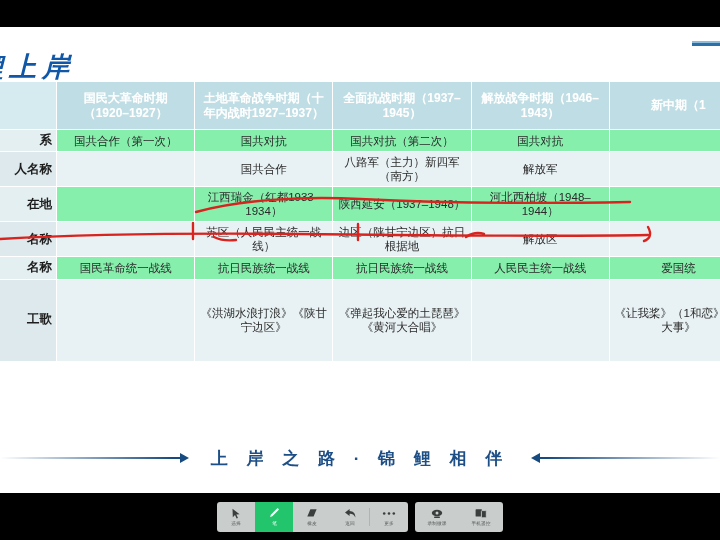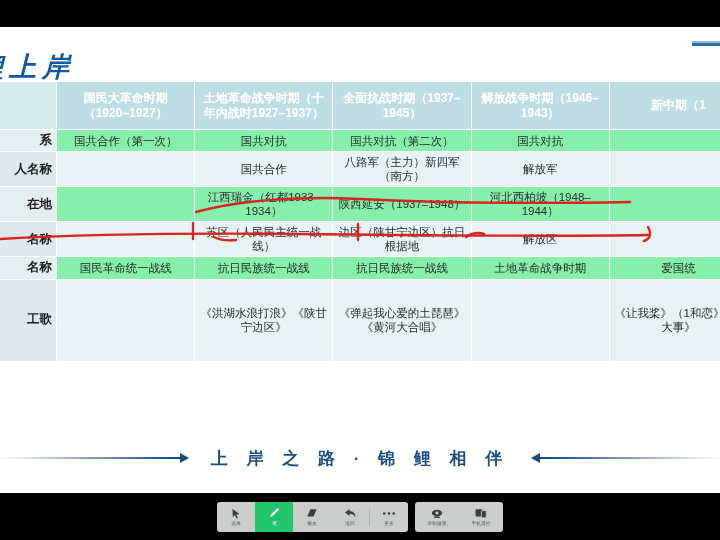--- a/index.html
+++ b/index.html
@@ -213,21 +213,21 @@
             <td>边区（陕甘宁边区）抗日根据地</td>
             <td>解放区</td>
             <td></td>
           </tr>
 
           <tr>
             <th class="rowhead">名称</th>
             <td>国民革命统一战线</td>
             <td>抗日民族统一战线</td>
             <td>抗日民族统一战线</td>
-            <td>土地革命战争时期</td>
+            <td>人民民主统一战线</td>
             <td>爱国统</td>
           </tr>
 
           <tr class="alt">
             <th class="rowhead">工歌</th>
             <td class="tall"></td>
             <td class="tall">《洪湖水浪打浪》《陕甘宁边区》</td>
             <td class="tall">《弹起我心爱的土琵琶》《黄河大合唱》</td>
             <td class="tall"></td>
             <td class="tall">《让我桨》（1和恋》（1大事》</td>

